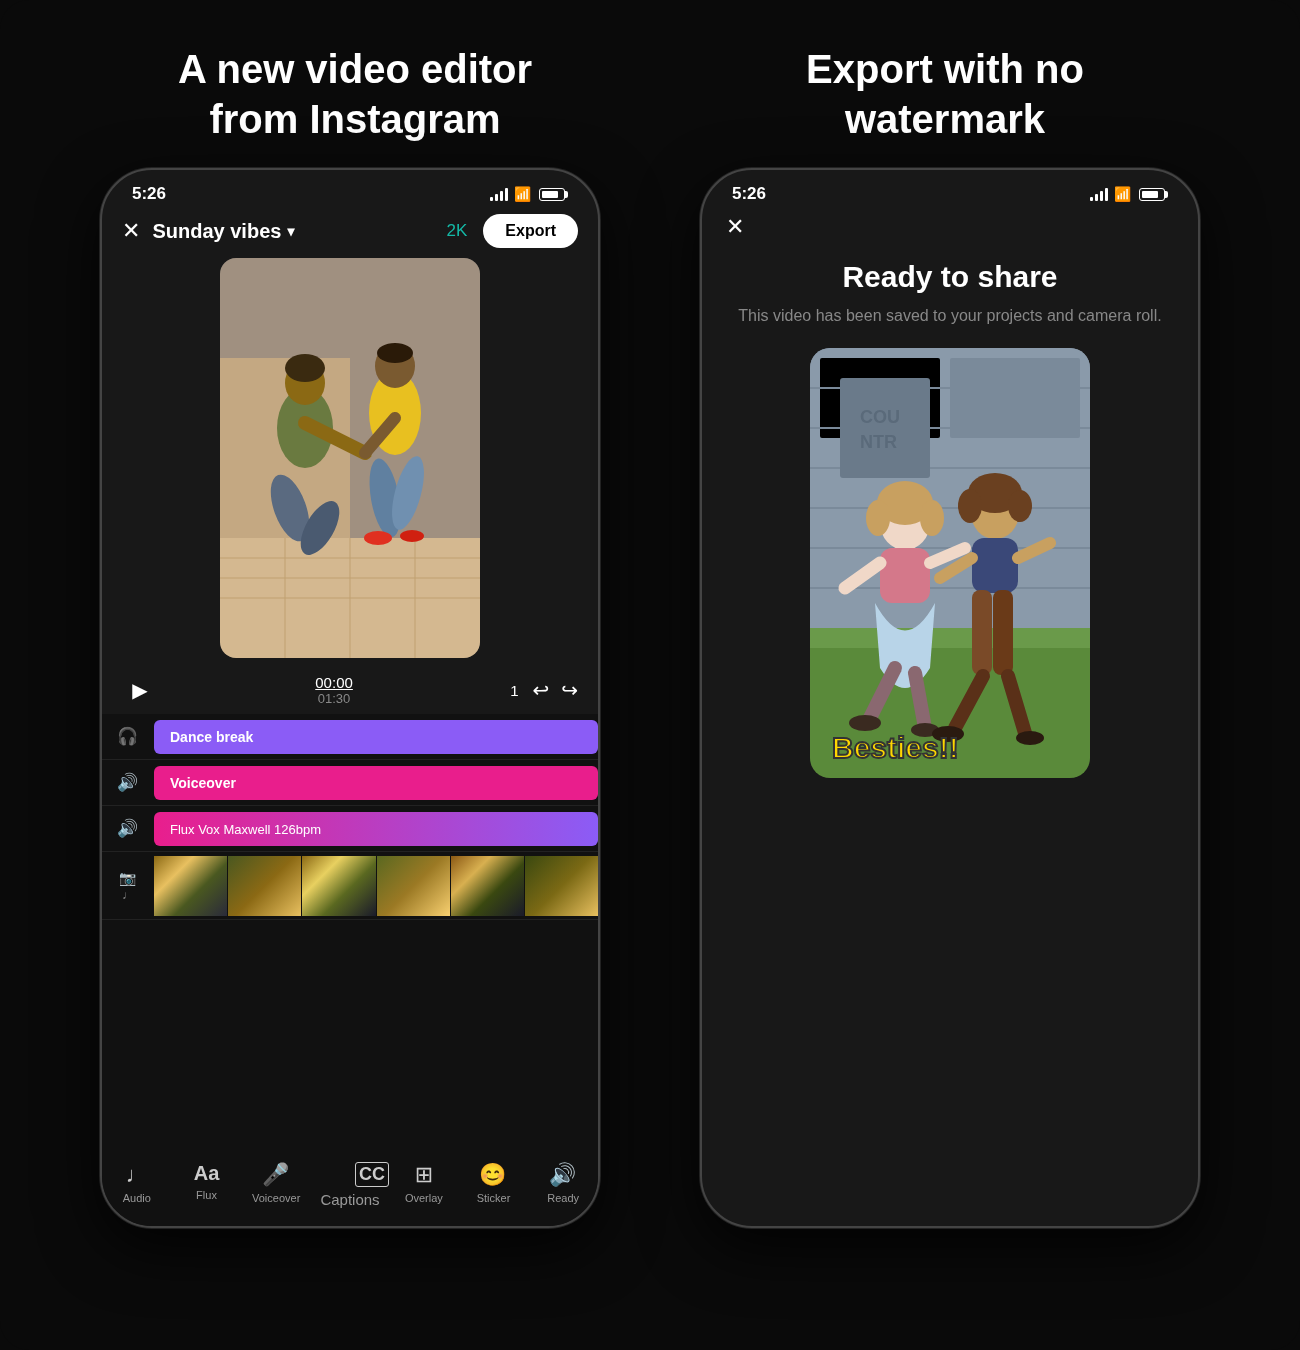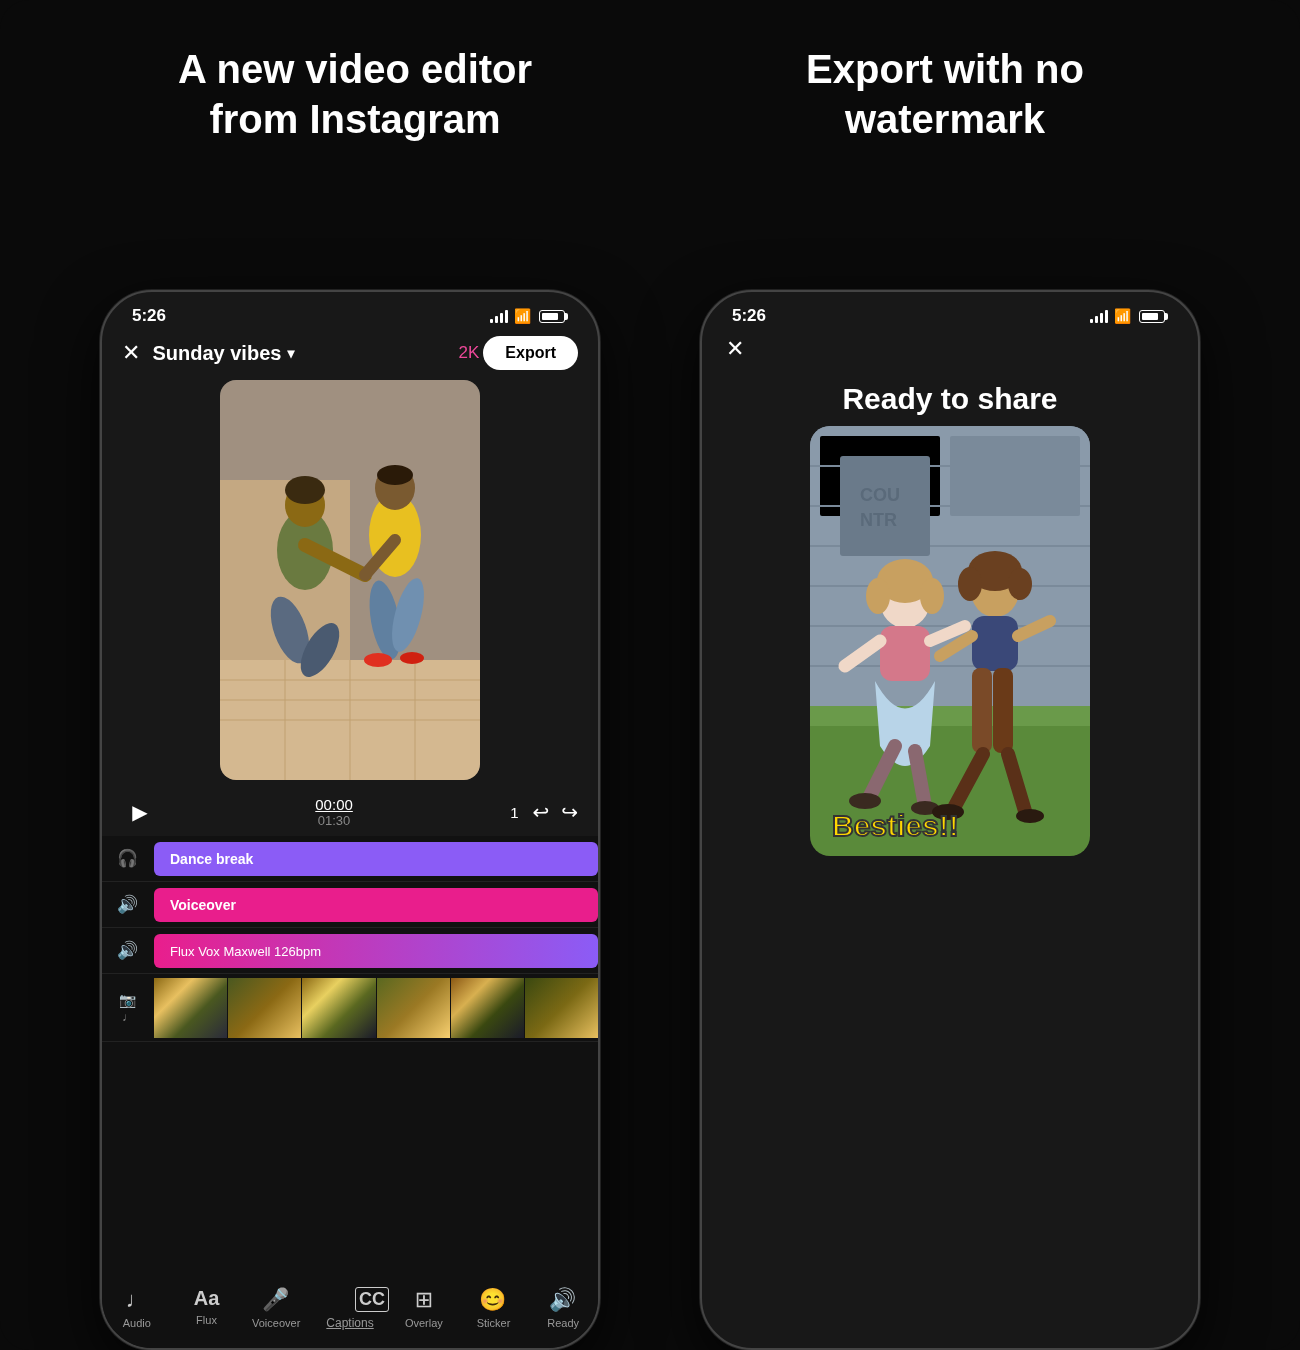--- a/index.html
+++ b/index.html
@@ -20,21 +20,21 @@
 
 <div style="width:1300px;height:1350px;background:#0a0a0a;overflow:hidden;display:flex;flex-direction:column;border-radius:29px;">
 
   <div style="display:flex;width:100%;padding:44px 60px 24px;justify-content:space-around;">
     <div style="color:#fff;font-size:40px;font-weight:600;text-align:center;line-height:1.25;flex:1;white-space:pre-line;">A new video editor
 from Instagram</div>
     <div style="color:#fff;font-size:40px;font-weight:600;text-align:center;line-height:1.25;flex:1;white-space:pre-line;">Export with no
 watermark</div>
   </div>
 
-  <div style="display:flex;width:100%;padding:0 50px;justify-content:space-around;align-items:flex-end;flex:1;">
+  <div style="display:flex;width:100%;padding:0 50px;justify-content:space-around;align-items:flex-start;flex:1;">
 
     <div style="width:500px;height:1060px;background:#181818;border-radius:52px;border:2px solid #444;overflow:hidden;display:flex;flex-direction:column;box-shadow:0 0 0 1px #222,0 20px 60px rgba(0,0,0,0.8);">
 
       <div style="display:flex;justify-content:space-between;align-items:center;padding:14px 30px 6px;color:#fff;">
         <span style="font-size:17px;font-weight:700;">5:26</span>
         <div style="display:flex;align-items:center;gap:7px;">
 
           <div style="display:flex;align-items:flex-end;gap:2px;height:13px;">
             <span style="background:#fff;width:3px;height:4px;border-radius:1px;display:inline-block;"></span>
             <span style="background:#fff;width:3px;height:7px;border-radius:1px;display:inline-block;"></span>
@@ -52,21 +52,21 @@
           </div>
         </div>
       </div>
 
       <div style="display:flex;align-items:center;padding:4px 20px 10px;color:#fff;">
         <span style="font-size:22px;font-weight:300;color:#fff;margin-right:12px;cursor:pointer;">✕</span>
         <span style="font-size:20px;font-weight:700;color:#fff;flex:1;display:flex;align-items:center;gap:6px;">
           <span>Sunday vibes</span>
           <span style="font-size:14px;">▾</span>
         </span>
-        <span style="font-size:17px;color:#ec4899;margin-right:4px;">2K</span>
+        <span style="font-size:17px;color:#14b8a6;margin-right:16px;">2K</span>
         <button style="background:#fff;color:#000;border:none;border-radius:22px;padding:8px 22px;font-size:16px;font-weight:700;cursor:pointer;">Export</button>
       </div>
 
       <div style="width:260px;height:400px;background:#333;border-radius:16px;overflow:hidden;margin:0 auto 8px;flex-shrink:0;position:relative;">
         <svg width="260" height="400" viewBox="0 0 260 400" style="display:block;">
 
           <rect width="260" height="280" fill="#a09080"></rect>
           <rect x="0" y="100" width="130" height="180" fill="#c4a882"></rect>
 
           <rect y="280" width="260" height="120" fill="#d4b890"></rect>
@@ -169,21 +169,21 @@
         <div style="flex:1;display:flex;flex-direction:column;align-items:center;gap:4px;cursor:pointer;">
           <span style="font-size:20px;color:#ccc;font-weight:700;">Aa</span>
           <span style="font-size:11px;color:#999;">Flux</span>
         </div>
         <div style="flex:1;display:flex;flex-direction:column;align-items:center;gap:4px;cursor:pointer;">
           <span style="font-size:22px;color:#ccc;">🎤</span>
           <span style="font-size:11px;color:#999;">Voiceover</span>
         </div>
         <div style="flex:1;display:flex;flex-direction:column;align-items:center;gap:4px;cursor:pointer;">
           <span style="font-size:18px;color:#ccc;font-weight:700;border:1.5px solid #ccc;padding:1px 3px;border-radius:3px;margin-left:44px;">CC</span>
-          <span style="font-size:12px;color:#999;text-decoration:underline;">Captions</span>
+          <span style="font-size:15px;color:#999;">Captions</span>
         </div>
         <div style="flex:1;display:flex;flex-direction:column;align-items:center;gap:4px;cursor:pointer;">
           <span style="font-size:22px;color:#ccc;">⊞</span>
           <span style="font-size:11px;color:#999;">Overlay</span>
         </div>
         <div style="flex:1;display:flex;flex-direction:column;align-items:center;gap:4px;cursor:pointer;">
           <span style="font-size:22px;color:#ccc;">😊</span>
           <span style="font-size:11px;color:#999;">Sticker</span>
         </div>
         <div style="flex:1;display:flex;flex-direction:column;align-items:center;gap:4px;cursor:pointer;">
@@ -216,20 +216,22 @@
       </div>
 
       <div style="display:flex;align-items:center;padding:4px 24px 10px;color:#fff;">
         <span style="font-size:22px;font-weight:300;color:#fff;cursor:pointer;">✕</span>
       </div>
 
       <div style="flex:1;display:flex;flex-direction:column;align-items:center;padding:10px 24px 24px;">
 
         <h1 style="font-size:30px;font-weight:800;color:#fff;margin-bottom:10px;text-align:center;">Ready to share</h1>
 
+        <p style="font-size:16px;color:#888;text-align:center;line-height:1.5;margin-bottom:20px;">This video has been saved to your projects
+and camera roll.</p>
 
         <div style="width:280px;height:430px;border-radius:20px;overflow:hidden;margin-bottom:20px;position:relative;flex-shrink:0;">
           <svg width="280" height="430" viewBox="0 0 280 430" style="display:block;">
 
             <rect width="280" height="280" fill="#7a8a9a"></rect>
 
             <rect x="0" y="0" width="280" height="280" fill="#8a9aaa"></rect>
             <rect x="10" y="10" width="120" height="80" fill="#9aaaба" rx="2"></rect>
             <rect x="140" y="10" width="130" height="80" fill="#7a8a9a" rx="2"></rect>
 

